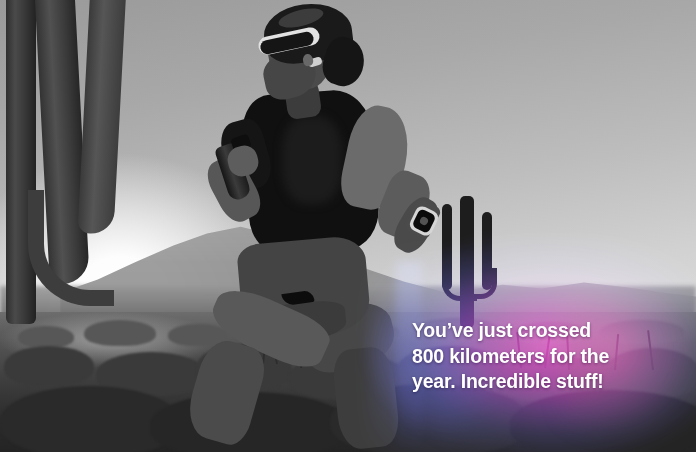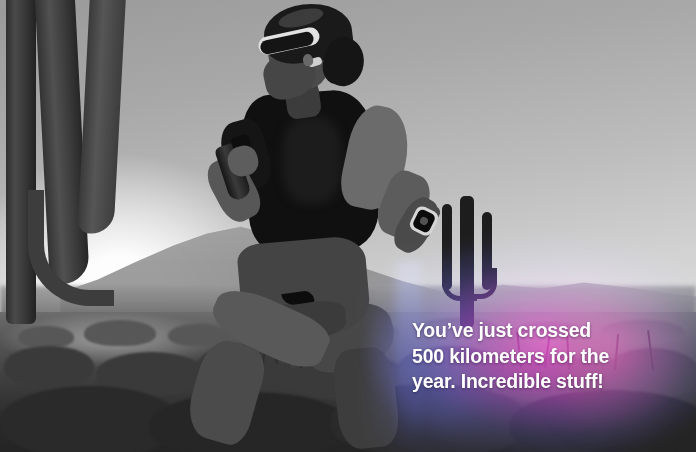--- a/index.html
+++ b/index.html
@@ -283,16 +283,16 @@
   </div>
 
   <div class="glow">
     <div class="glow-streak"></div>
     <div class="glow-b"></div>
     <div class="glow-a"></div>
     <div class="glow-c"></div>
   </div>
 
   <div class="caption">You’ve just crossed
-500 kilometers for the
+800 kilometers for the
 year. Incredible stuff!</div>
 
 </div>
 
 </body></html>

